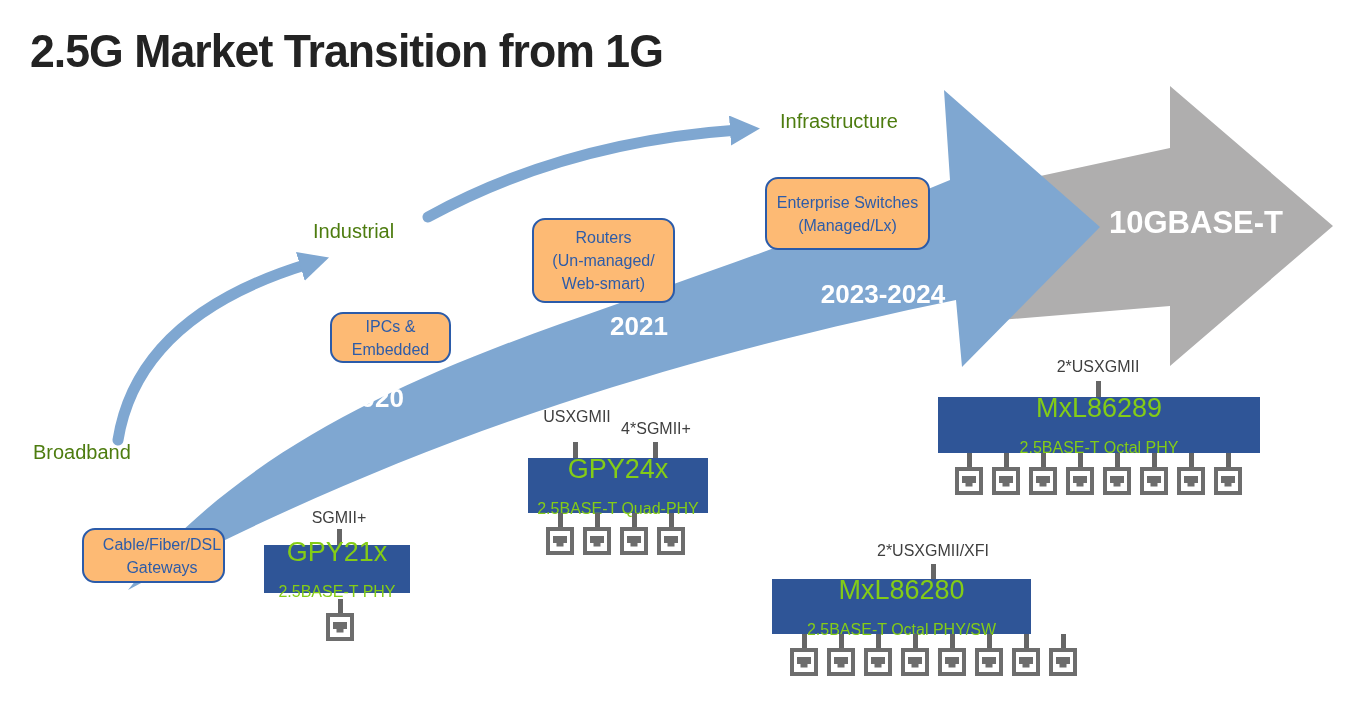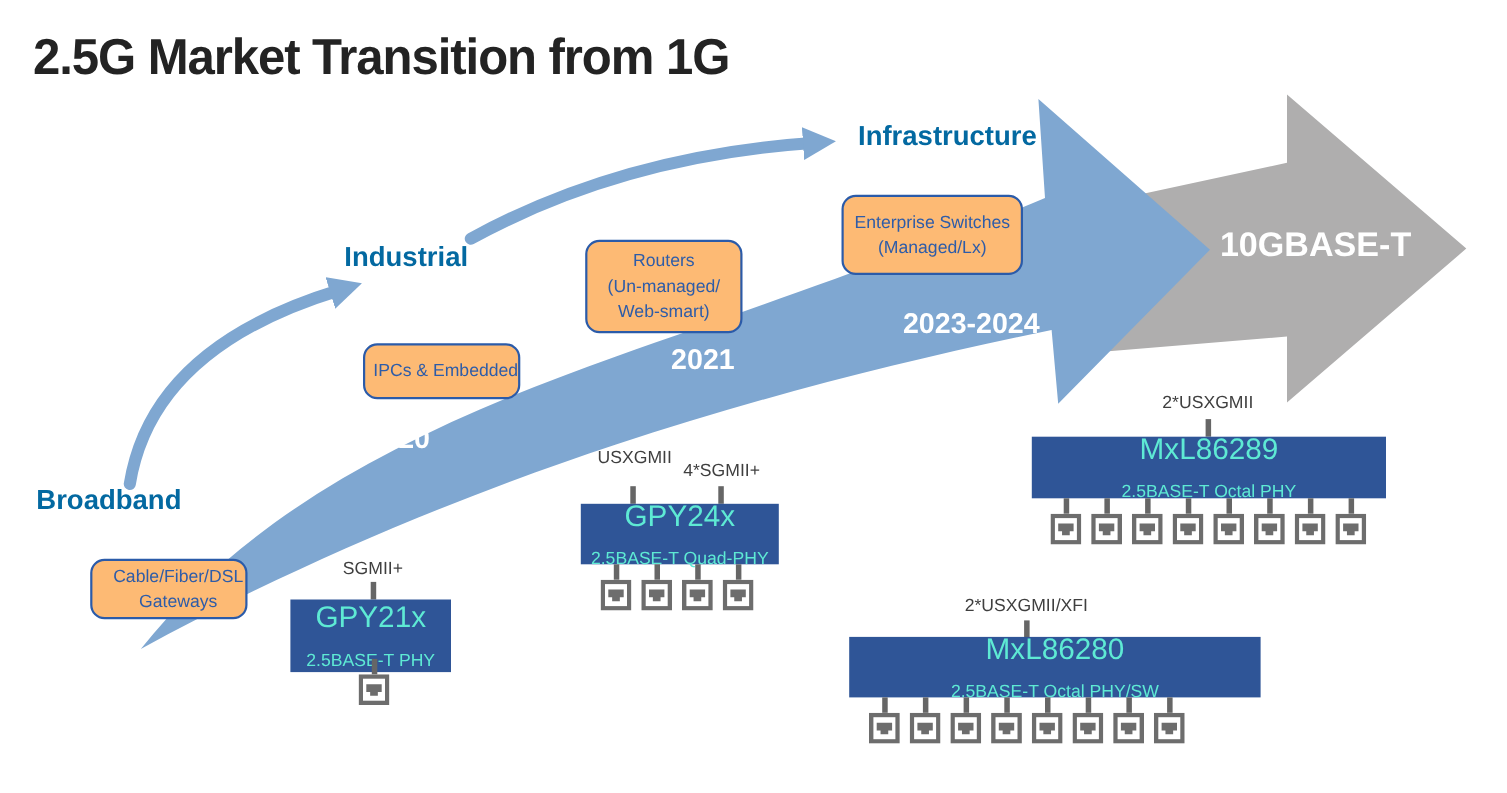--- a/index.html
+++ b/index.html
@@ -6,30 +6,30 @@
   #stage{
     position:relative;width:1370px;height:721px;background:#ffffff;overflow:hidden;
     font-family:"Liberation Sans", sans-serif;
   }
   #arrows{position:absolute;left:0;top:0;width:1370px;height:721px;}
   .abs{position:absolute;}
   .page-title{
     left:30px;top:24px;font-size:46px;font-weight:600;color:#232323;
     letter-spacing:-1px;transform:scaleX(.97);transform-origin:left top;white-space:nowrap;
   }
-  .stage-label{font-size:25px;font-weight:bold;color:#0369a1;white-space:nowrap;}
+  .stage-label{font-size:20px;font-weight:normal;color:#4d7c0f;white-space:nowrap;}
   .year-label{font-size:26px;font-weight:bold;color:#ffffff;white-space:nowrap;transform:translateX(-50%);}
   .dest-label{font-size:31px;font-weight:bold;color:#ffffff;white-space:nowrap;transform:translateX(-50%);}
   .cat-box{
     background:#fdba74;border:2px solid #2B5BA9;border-radius:13px;color:#2E5CA8;
     font-size:16px;line-height:23px;text-align:center;
     display:flex;flex-direction:column;justify-content:center;box-sizing:border-box;
   }
   .chip{
-    background:#2F5597;color:#5eead4;text-align:center;box-sizing:border-box;
+    background:#2F5597;color:#84cc16;text-align:center;box-sizing:border-box;
     display:flex;flex-direction:column;justify-content:center;
   }
   .chip .chip-name{font-size:27px;line-height:30px;font-weight:400;}
   .chip .chip-desc{font-size:16px;line-height:19px;font-weight:400;margin-top:15px;}
   .if-label{font-size:16px;color:#3f3f3f;white-space:nowrap;transform:translateX(-50%);}
   .if-stub{width:5px;height:16px;background:#666666;}
   .port-row{display:flex;gap:9px;}
   .port-unit{display:flex;flex-direction:column;align-items:center;width:28px;}
   .port-stub{width:5px;height:14px;background:#666666;}
   .port-icon{width:28px;height:28px;display:block;}
@@ -63,44 +63,44 @@
   </svg>
 
   <div class="abs page-title">2.5G Market Transition from 1G</div>
 
   <div class="abs stage-label" style="left:33px;top:441px;">Broadband</div>
   <div class="abs stage-label" style="left:313px;top:220px;">Industrial</div>
   <div class="abs stage-label" style="left:780px;top:110px;">Infrastructure</div>
 
   <div class="abs dest-label" style="left:1196px;top:205px;">10GBASE-T</div>
 
-  <div class="abs year-label" style="left:362px;top:383px;">2020</div>
+  <div class="abs year-label" style="left:375px;top:383px;">2020</div>
   <div class="abs year-label" style="left:639px;top:311px;">2021</div>
   <div class="abs year-label" style="left:883px;top:279px;">2023-2024</div>
 
-  <div class="abs cat-box" style="left:82px;top:508px;width:143px;height:55px;padding-left:17px;">
+  <div class="abs cat-box" style="left:82px;top:528px;width:143px;height:55px;padding-left:17px;">
     <div>Cable/Fiber/DSL</div>
     <div>Gateways</div>
   </div>
-  <div class="abs cat-box" style="left:330px;top:312px;width:143px;height:51px;align-items:flex-end;">
+  <div class="abs cat-box" style="left:330px;top:312px;width:121px;height:51px;align-items:flex-end;">
     <div>IPCs &amp; Embedded</div>
   </div>
   <div class="abs cat-box" style="left:532px;top:218px;width:143px;height:85px;">
     <div>Routers</div>
     <div>(Un-managed/</div>
     <div>Web-smart)</div>
   </div>
   <div class="abs cat-box" style="left:765px;top:177px;width:165px;height:73px;">
     <div>Enterprise Switches</div>
     <div>(Managed/Lx)</div>
   </div>
 
   <div class="abs if-label" style="left:339px;top:509px;">SGMII+</div>
   <div class="abs if-stub" style="left:337px;top:529px;"></div>
-  <div class="abs chip" style="left:264px;top:545px;width:146px;height:66px;">
+  <div class="abs chip" style="left:264px;top:545px;width:146px;height:48px;">
     <div class="chip-name">GPY21x</div>
     <div class="chip-desc">2.5BASE-T PHY</div>
   </div>
   <div class="abs port-row" style="left:326px;top:599px;">
     <div class="port-unit">
       <div class="port-stub"></div>
       <svg class="port-icon" viewBox="0 0 28 28">
           <rect x="2" y="2" width="24" height="24"></rect>
           <path d="M7,9 h14 v7 h-3.5 v3.5 h-7 V16 H7 z"></path>
         </svg>
@@ -206,21 +206,21 @@
       <div class="port-stub"></div>
       <svg class="port-icon" viewBox="0 0 28 28">
           <rect x="2" y="2" width="24" height="24"></rect>
           <path d="M7,9 h14 v7 h-3.5 v3.5 h-7 V16 H7 z"></path>
         </svg>
     </div>
   </div>
 
   <div class="abs if-label" style="left:933px;top:542px;">2*USXGMII/XFI</div>
   <div class="abs if-stub" style="left:931px;top:564px;"></div>
-  <div class="abs chip" style="left:772px;top:579px;width:374px;height:55px;">
+  <div class="abs chip" style="left:772px;top:579px;width:259px;height:55px;">
     <div class="chip-name">MxL86280</div>
     <div class="chip-desc">2.5BASE-T Octal PHY/SW</div>
   </div>
   <div class="abs port-row" style="left:790px;top:634px;">
     <div class="port-unit">
       <div class="port-stub"></div>
       <svg class="port-icon" viewBox="0 0 28 28">
           <rect x="2" y="2" width="24" height="24"></rect>
           <path d="M7,9 h14 v7 h-3.5 v3.5 h-7 V16 H7 z"></path>
         </svg>

